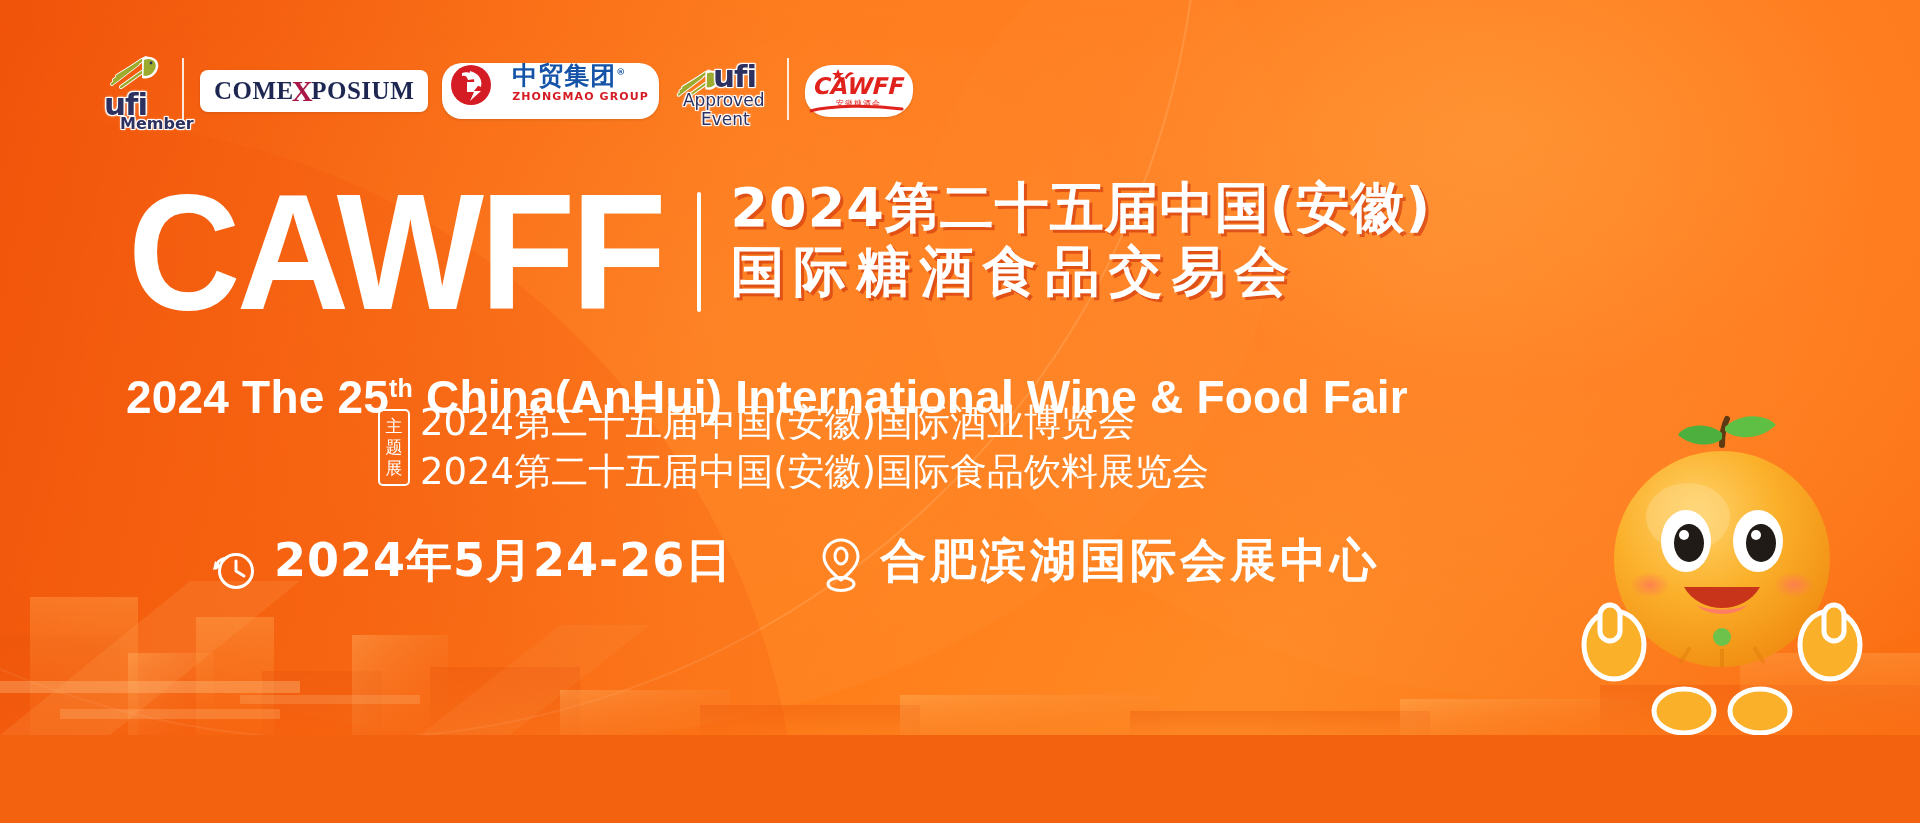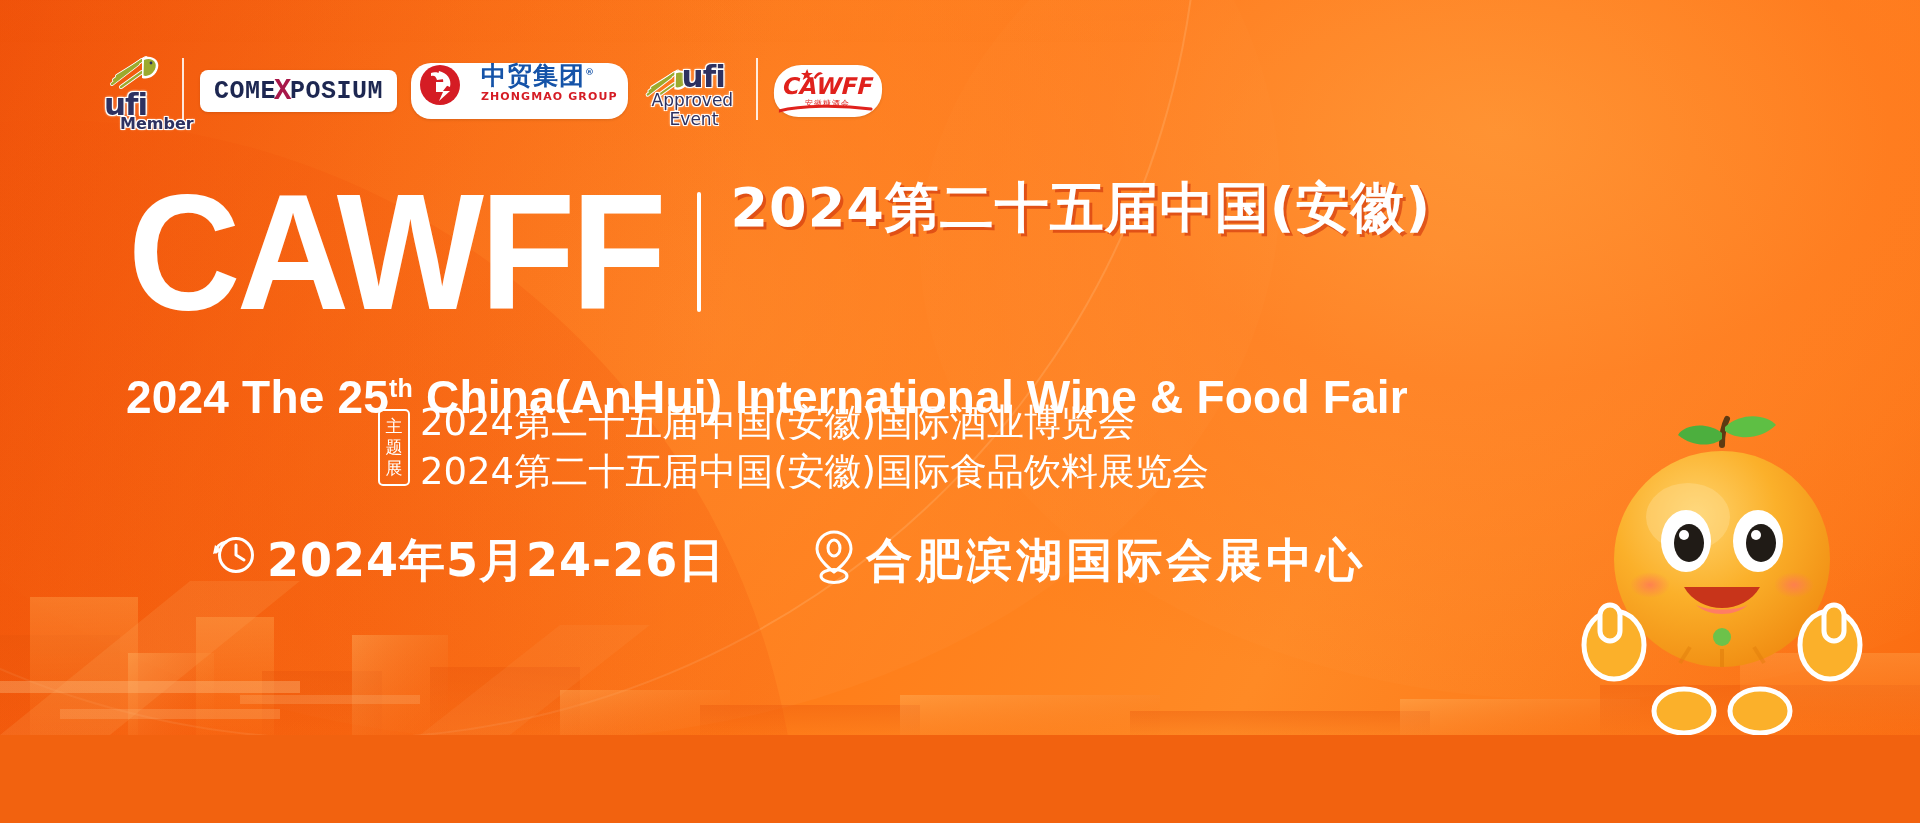--- a/index.html
+++ b/index.html
@@ -71,21 +71,21 @@
      text-shadow:0 0 3px #fff,0 0 3px #fff,0 0 3px #fff,1px 1px 0 #fff,-1px 1px 0 #fff,1px -1px 0 #fff,-1px -1px 0 #fff; }
   .ufi-member .member-word { position:absolute; left:16px; top:60px; font-size:16px; font-weight:bold;
      color:#2E3160; font-family:"DejaVu Sans", sans-serif;
      text-shadow:0 0 3px #fff,0 0 2px #fff,1px 1px 0 #fff,-1px 1px 0 #fff,1px -1px 0 #fff,-1px -1px 0 #fff; }
 
   
   .comex {
     background:#fff; border-radius:8px; height:42px; padding:0 14px;
     display:flex; align-items:center; box-shadow:0 1px 3px rgba(0,0,0,.12);
   }
-  .comex-txt { font-family:Liberation Mono, monospace; font-weight:bold; font-size:25px;
+  .comex-txt { font-family:Liberation Serif, serif; font-weight:bold; font-size:25px;
      color:#1D2751; letter-spacing:.5px; display:flex; align-items:center; }
   .comex-x { color:#A8184A; font-size:29px; margin:0 -2px; }
 
   
   .zhongmao { background:#fff; border-radius:20px; height:56px; padding:0 10px 0 8px;
      display:flex; align-items:flex-start; gap:20px; box-shadow:0 1px 3px rgba(0,0,0,.12); }
   .zm-cn { font-family:"DejaVu Sans", sans-serif; font-weight:bold; font-size:25px; color:#1553A8;
      letter-spacing:1px; line-height:1; }
   .zm-en { font-family:"DejaVu Sans", sans-serif; font-weight:bold; font-size:11px; color:#D51C24;
      letter-spacing:1.1px; line-height:1; margin-top:3px; }
@@ -152,21 +152,21 @@
     margin-right:10px;
   }
   #theme-lines { display:flex; flex-direction:column; gap:4px; }
   .theme-line {
     font-family:"DejaVu Sans", sans-serif; font-size:37px; color:#ffffff;
     line-height:1.22; white-space:nowrap; letter-spacing:0px;
   }
 
   
   #info-row { position:absolute; left:212px; top:530px; display:flex; align-items:center; gap:86px; }
-  .info-item { display:flex; align-items:flex-start; gap:9px; }
+  .info-item { display:flex; align-items:flex-end; gap:16px; }
   .info-text {
     font-family:"DejaVu Sans", sans-serif; font-weight:bold; font-size:46px;
     color:#ffffff; letter-spacing:1px; white-space:nowrap;
   }
   .info-text.venue { letter-spacing:4px; font-weight:bold; }
 
   
   #mascot { position:absolute; right:48px; bottom:-4px; width:300px; height:330px; }
 </style>
 </head>
@@ -315,20 +315,21 @@
       </div>
     </div>
 
   </div>
 
   <div id="title-row">
     <div id="cawff-big">CAWFF</div>
     <div id="title-sep"></div>
     <div id="cn-title">
       <div class="l1">2024第二十五届中国(安徽)</div>
+      <div class="l2">国际糖酒食品交易会</div>
     </div>
   </div>
 
   <div id="en-subtitle">
     <span>2024 The 25</span><sup>th</sup><span> China(AnHui) International Wine &amp; Food Fair</span>
   </div>
 
   <div id="theme-block">
     <div id="theme-tag">
       <span>主</span>

